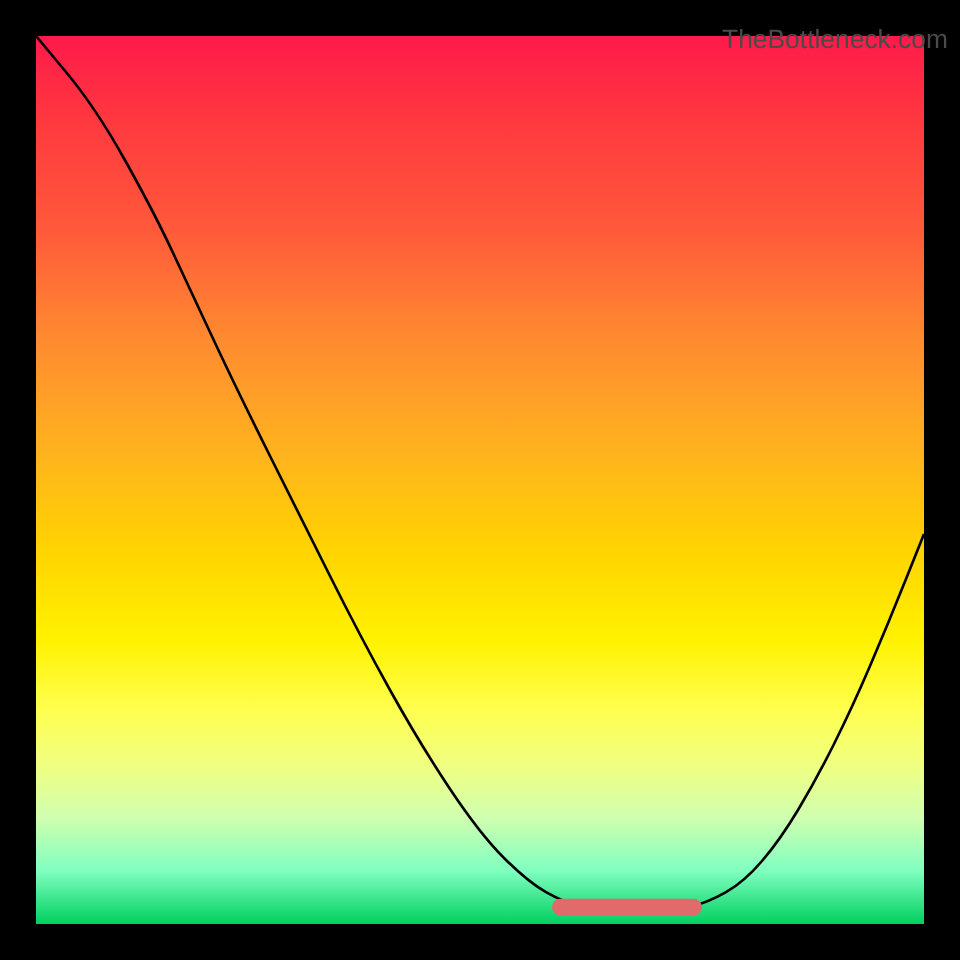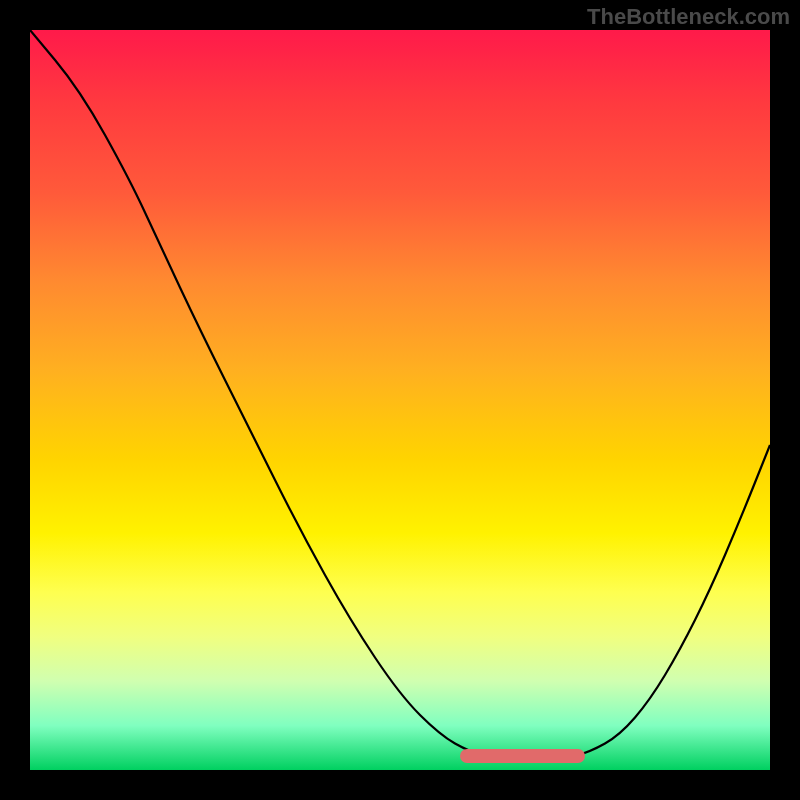--- a/index.html
+++ b/index.html
@@ -6,25 +6,25 @@
   body {
     width: 800px;
     height: 800px;
     background: #000;
     position: relative;
     font-family: Arial, sans-serif;
     overflow: hidden;
   }
   .watermark {
     position: absolute;
-    top: 4px;
+    top: 20px;
     right: 10px;
     color: #4a4a4a;
     font-size: 22px;
-    font-weight: 700;
+    font-weight: 400;
     z-index: 10;
   }
   .plot-area {
     position: absolute;
     left: 30px;
     top: 30px;
     width: 740px;
     height: 740px;
     overflow: hidden;
   }

